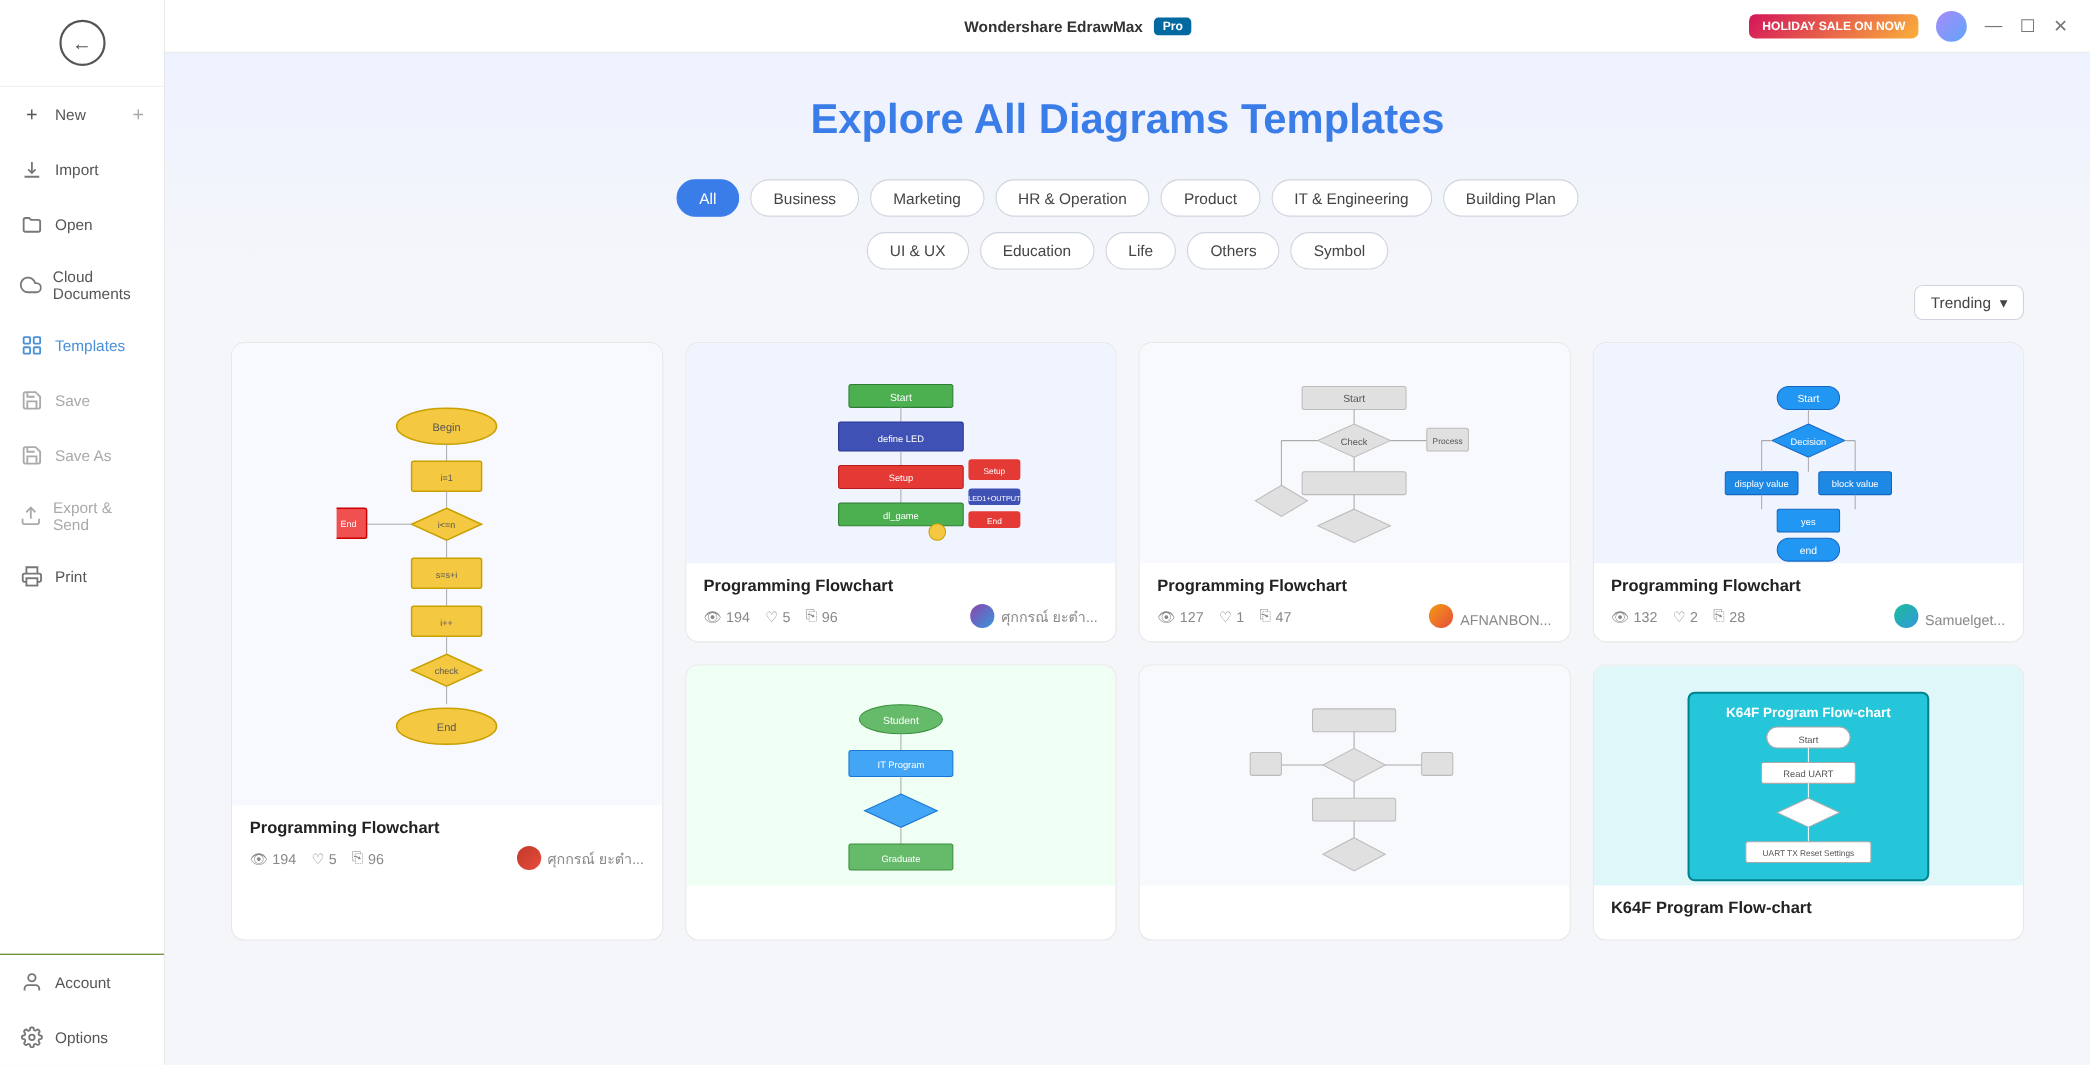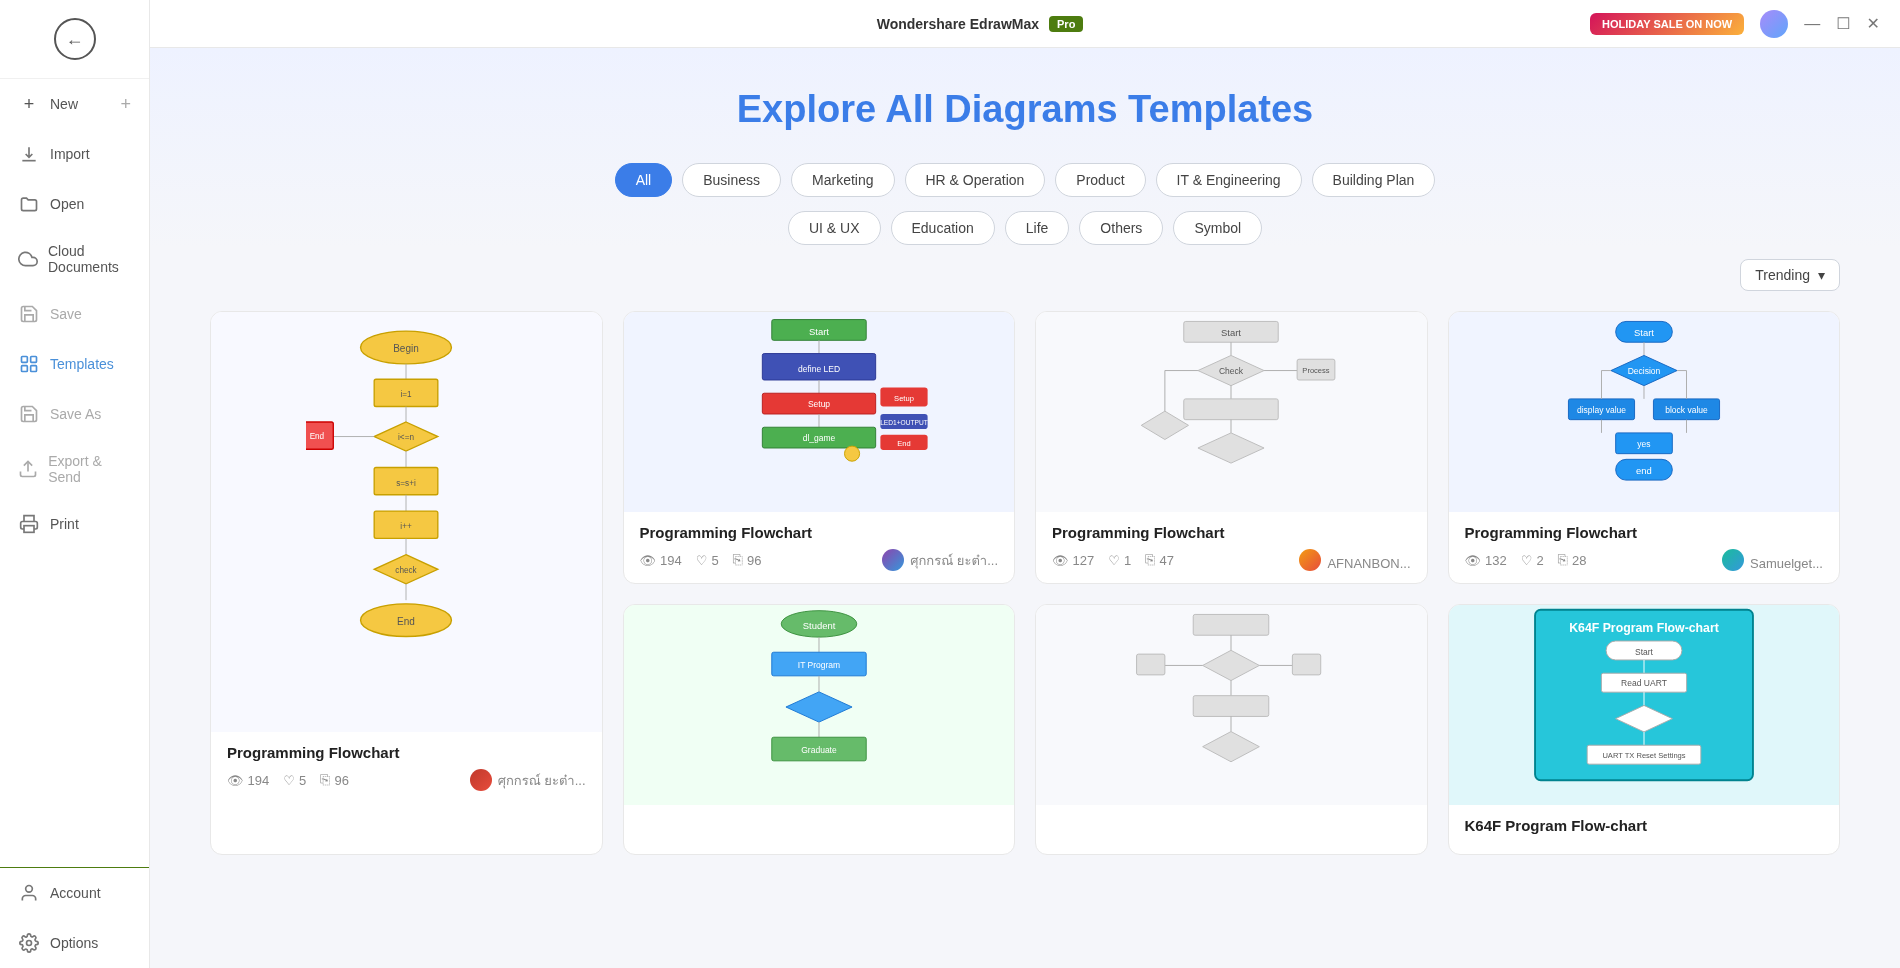--- a/index.html
+++ b/index.html
@@ -92,21 +92,21 @@
     .titlebar-center {
       display: flex;
       align-items: center;
       gap: 10px;
       font-size: 14px;
       font-weight: 600;
       color: #333;
     }
 
     .pro-badge {
-      background: #4d7c0f;
+      background: #0369a1;
       color: #fff;
       font-size: 11px;
       font-weight: 700;
       padding: 2px 8px;
       border-radius: 4px;
     }
 
     .titlebar-right {
       display: flex;
       align-items: center;
@@ -220,21 +220,21 @@
       border: 1.5px solid #e8e8e8;
       transition: box-shadow 0.2s;
       cursor: pointer;
     }
 
     .card-preview {
       width: 100%;
       height: 200px;
       background: #f9fafc;
       display: flex;
-      align-items: flex-start;
+      align-items: flex-end;
       justify-content: center;
       overflow: hidden;
       position: relative;
     }
 
     .card-info {
       padding: 12px 16px;
     }
 
     .card-title {
@@ -310,43 +310,43 @@
     <span>Open</span>
   </div>
 
   <div class="sidebar-item">
     <span class="icon">
       <svg width="20" height="20" viewBox="0 0 24 24" fill="none" stroke="#777" stroke-width="2">
           <path d="M18 10h-1.26A8 8 0 109 20h9a5 5 0 000-10z"></path>
         </svg>
     </span>
     <span>Cloud Documents</span>
-  </div>
-
-  <div class="sidebar-item">
-    <span class="icon">
-      <svg width="20" height="20" viewBox="0 0 24 24" fill="none" stroke="#aaa" stroke-width="2">
-          <path d="M19 21H5a2 2 0 01-2-2V5a2 2 0 012-2h11l5 5v11a2 2 0 01-2 2z"></path>
-          <polyline points="17 21 17 13 7 13 7 21"></polyline>
-          <polyline points="7 3 7 8 15 8"></polyline>
-        </svg>
-    </span>
-    <span style="color:#aaa;">Save</span>
   </div>
 
   <div class="sidebar-item active">
     <span class="icon">
       <svg width="20" height="20" viewBox="0 0 24 24" fill="none" stroke="#4a90d9" stroke-width="2">
           <rect x="3" y="3" width="7" height="7" rx="1"></rect>
           <rect x="14" y="3" width="7" height="7" rx="1"></rect>
           <rect x="3" y="14" width="7" height="7" rx="1"></rect>
           <rect x="14" y="14" width="7" height="7" rx="1"></rect>
         </svg>
     </span>
     <span style="color:#4a90d9;">Templates</span>
+  </div>
+
+  <div class="sidebar-item">
+    <span class="icon">
+      <svg width="20" height="20" viewBox="0 0 24 24" fill="none" stroke="#aaa" stroke-width="2">
+          <path d="M19 21H5a2 2 0 01-2-2V5a2 2 0 012-2h11l5 5v11a2 2 0 01-2 2z"></path>
+          <polyline points="17 21 17 13 7 13 7 21"></polyline>
+          <polyline points="7 3 7 8 15 8"></polyline>
+        </svg>
+    </span>
+    <span style="color:#aaa;">Save</span>
   </div>
 
   <div class="sidebar-item">
     <span class="icon">
       <svg width="20" height="20" viewBox="0 0 24 24" fill="none" stroke="#aaa" stroke-width="2">
           <path d="M19 21H5a2 2 0 01-2-2V5a2 2 0 012-2h11l5 5v11a2 2 0 01-2 2z"></path>
           <polyline points="17 21 17 13 7 13 7 21"></polyline>
           <polyline points="7 3 7 8 15 8"></polyline>
         </svg>
     </span>

